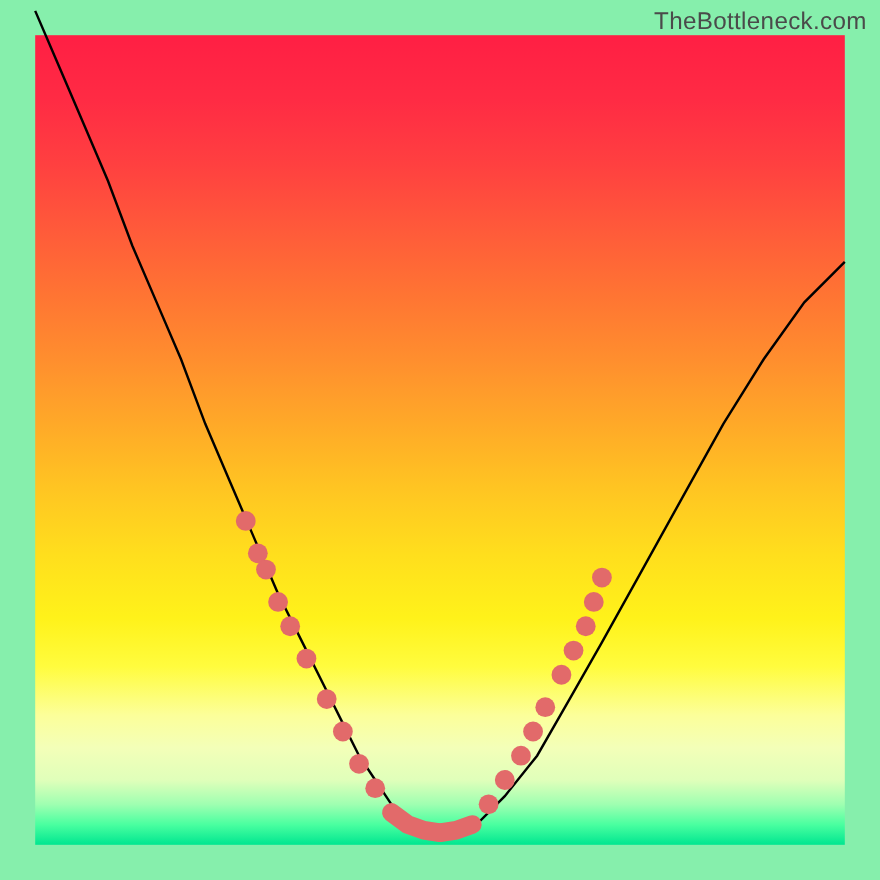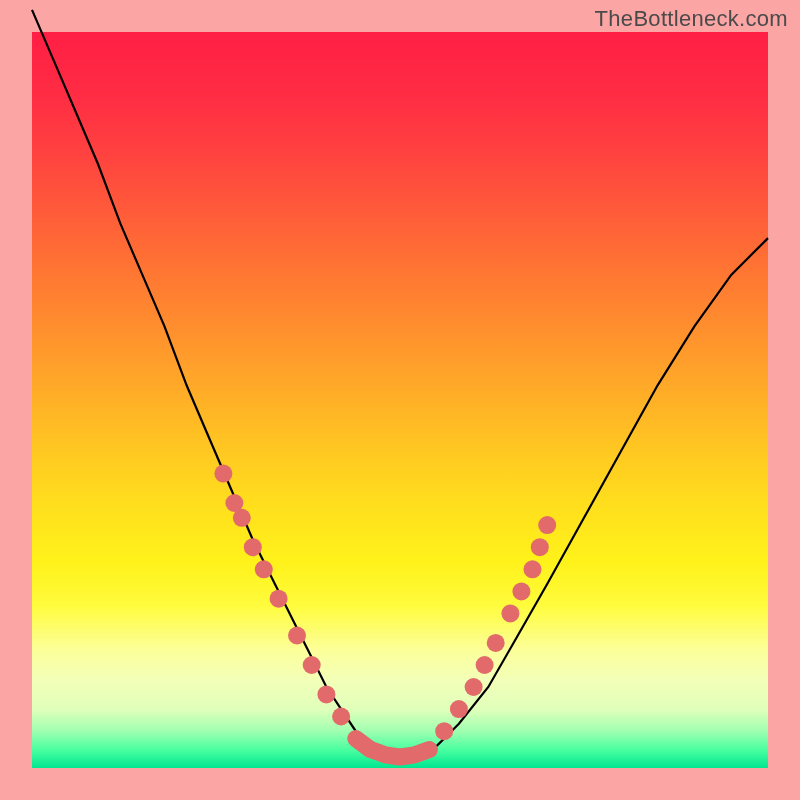--- a/index.html
+++ b/index.html
@@ -10,21 +10,21 @@
     background: #000;
     overflow: hidden;
     font-family: Arial, Helvetica, sans-serif;
   }
   .frame {
     position: absolute;
     left: 0;
     top: 0;
     width: 800px;
     height: 800px;
-    background: #fca5a5;
+    background: #86efac;
   }
   .plot-area {
     position: absolute;
     left: 32px;
     top: 32px;
     width: 736px;
     height: 736px;
     
     background: linear-gradient(
       to bottom,

